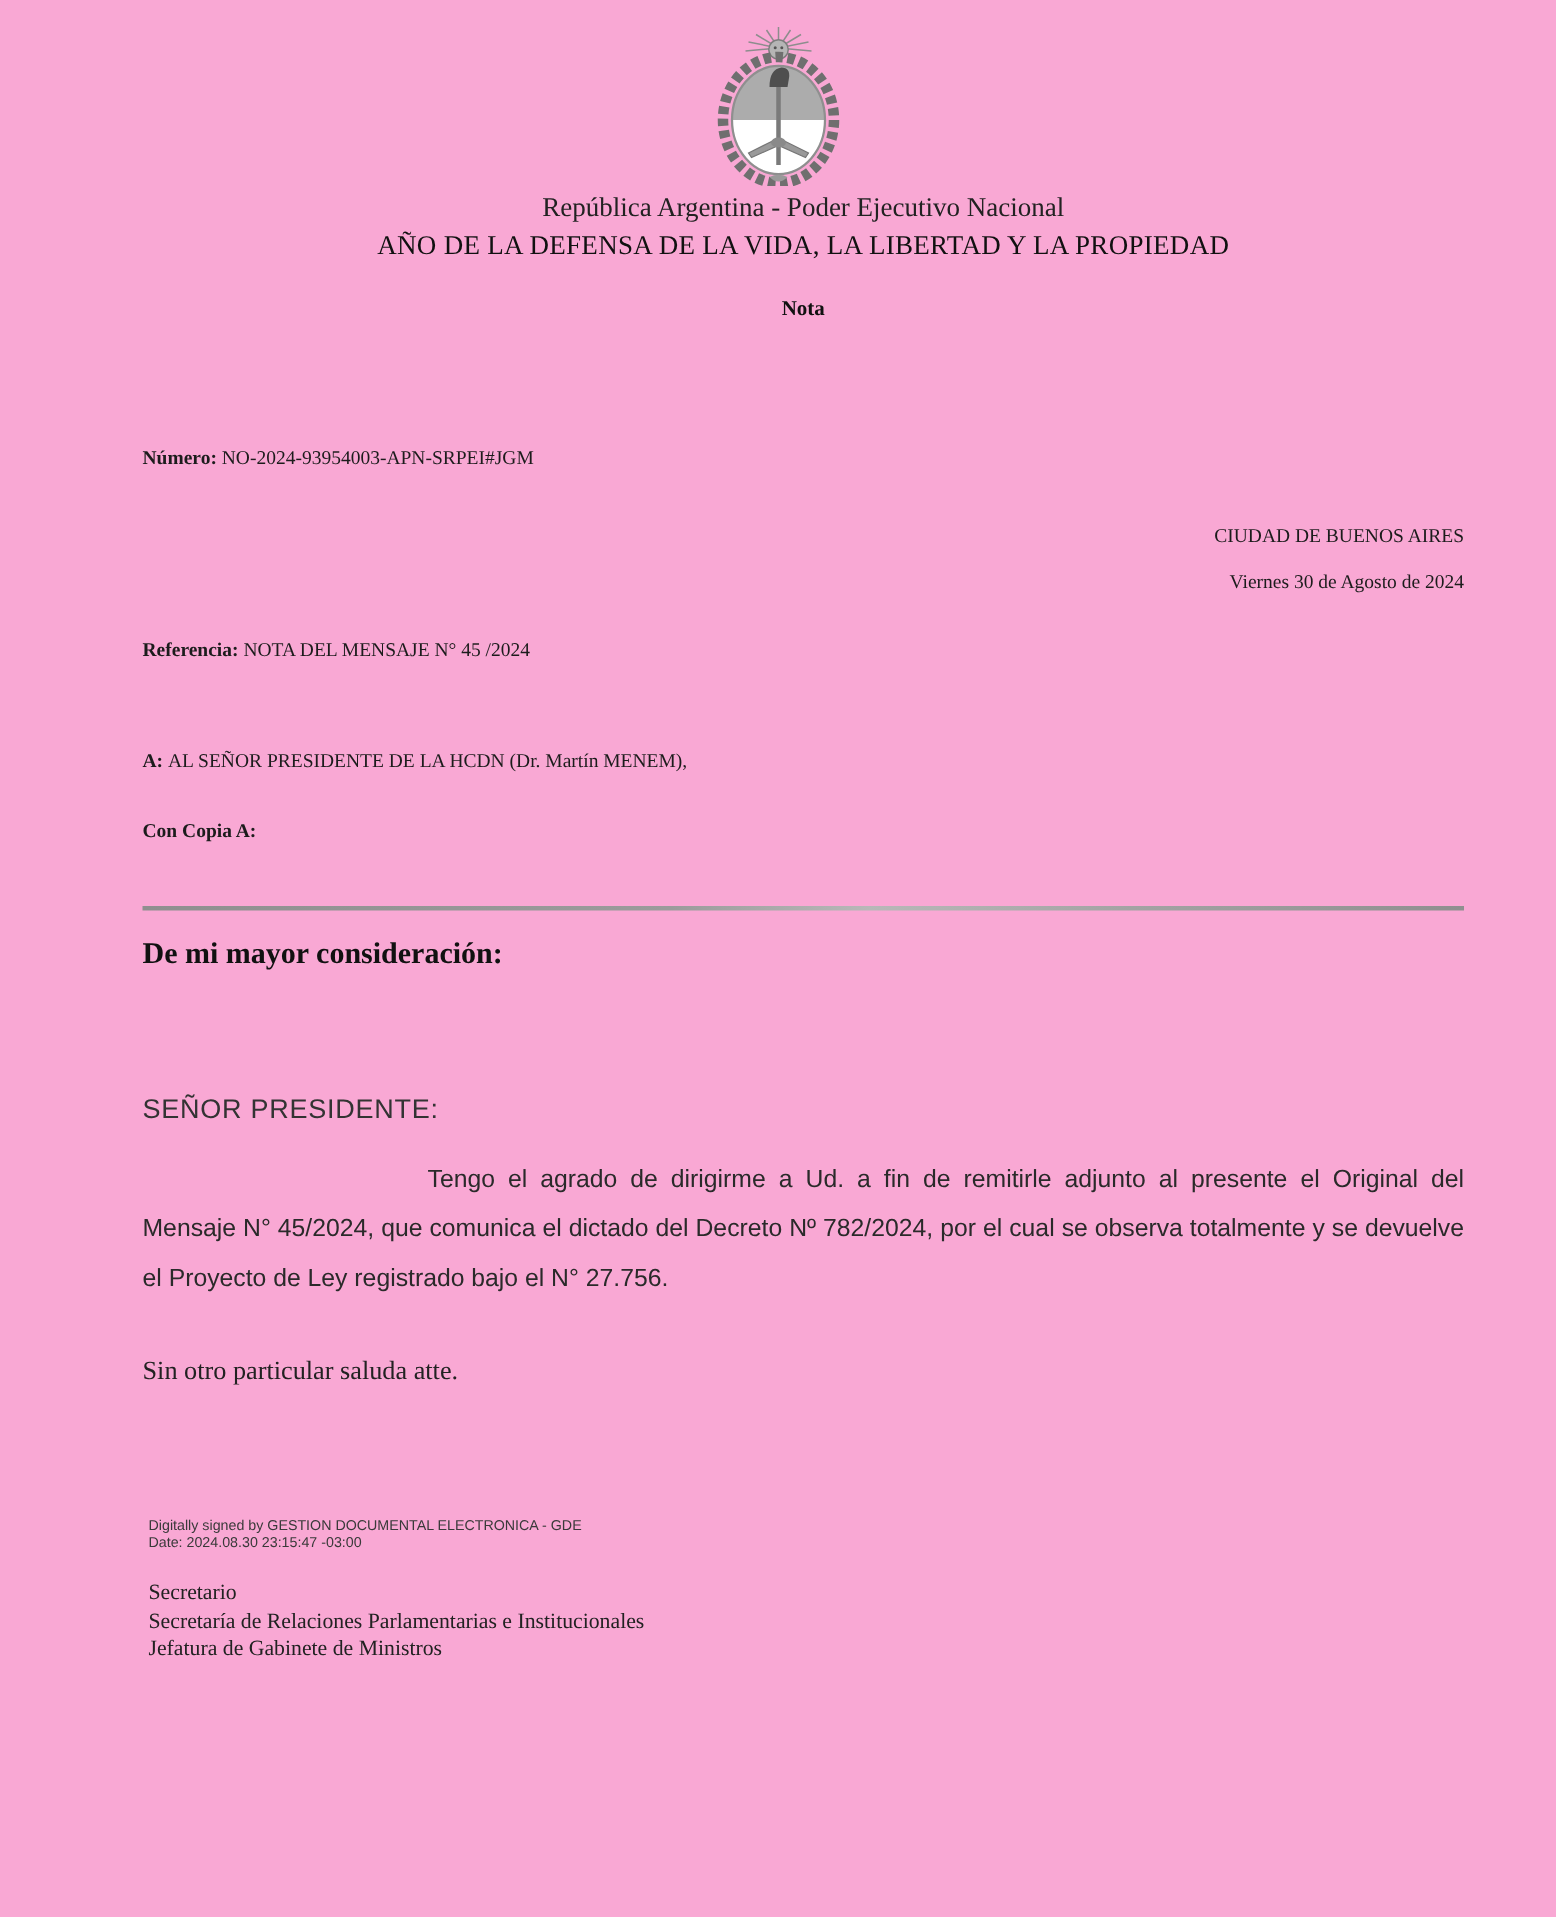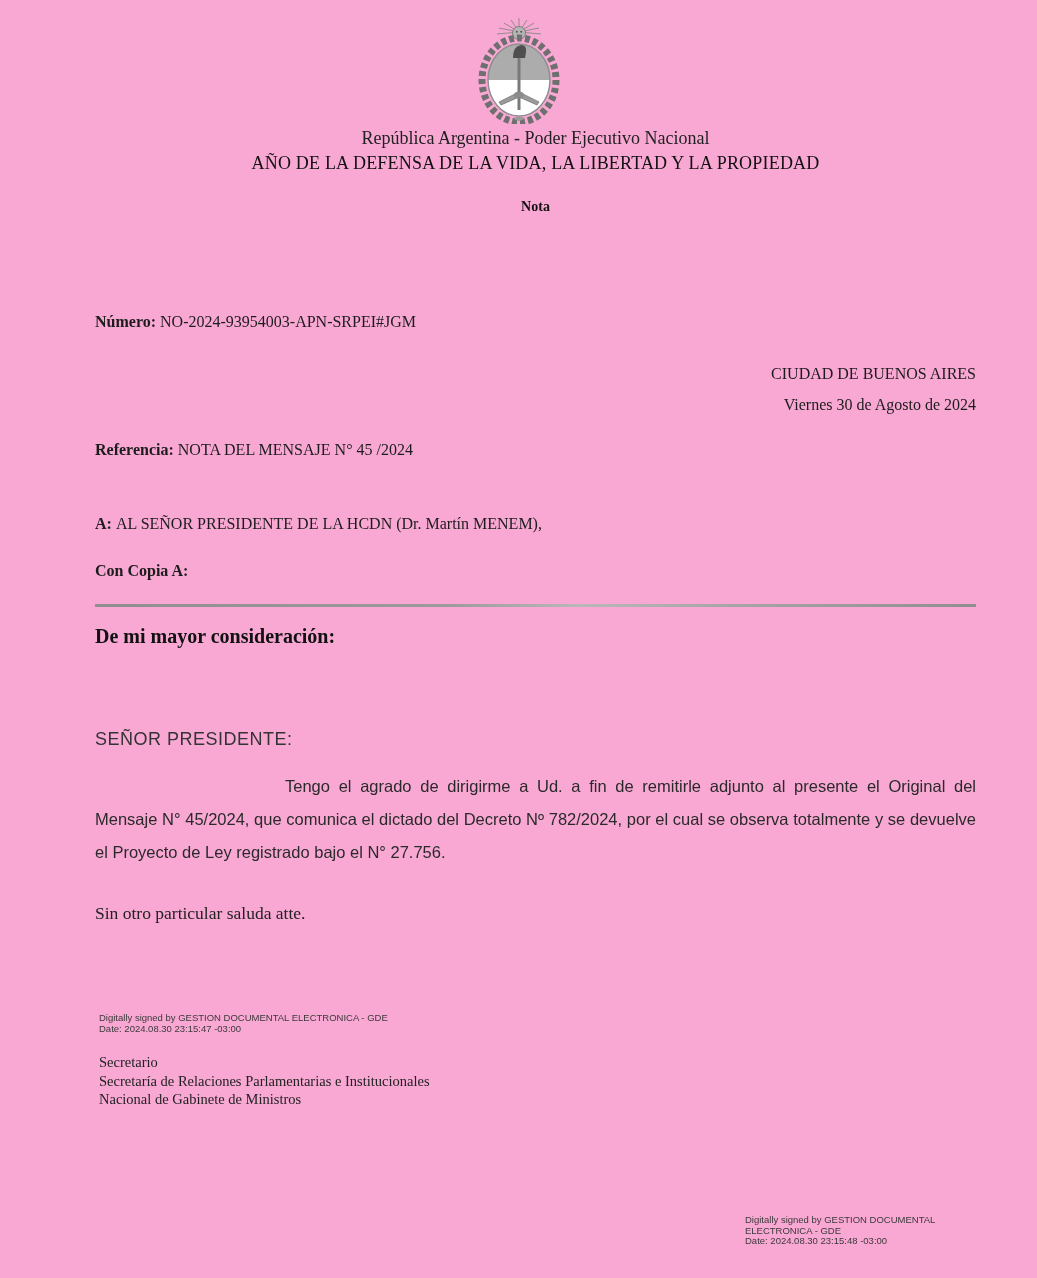--- a/index.html
+++ b/index.html
@@ -43,21 +43,21 @@
   }
   .doc-type{
     position:absolute;
     top:199px;
     width:100%;
     text-align:center;
     font-size:14px;
     font-weight:bold;
     color:#111;
   }
-  .row{position:absolute;width:100%;font-size:16px;margin-top:16px;}
+  .row{position:absolute;width:100%;font-size:13px;}
   .num-row{top:297px;}
   .city-row{top:349px;text-align:right;}
   .date-row{top:380px;text-align:right;}
   .ref-row{top:425px;}
   .to-row{top:499px;}
   .cc-row{top:546px;font-weight:bold;}
   .lbl{font-weight:bold;}
   .divider{
     position:absolute;
     top:604px;
@@ -204,23 +204,18 @@
     <div class="closing">Sin otro particular saluda atte.</div>
 
     <div class="sig-digital">
       <div>Digitally signed by GESTION DOCUMENTAL ELECTRONICA - GDE</div>
       <div>Date: 2024.08.30 23:15:47 -03:00</div>
     </div>
 
     <div class="sig-block">
       <div>Secretario</div>
       <div>Secretaría de Relaciones Parlamentarias e Institucionales</div>
-      <div>Nacional de Gabinete de Ministros</div>
+      <div>Jefatura de Gabinete de Ministros</div>
     </div>
   </div>
 
-  <div class="footer-sig">
-    <div>Digitally signed by GESTION DOCUMENTAL</div>
-    <div>ELECTRONICA - GDE</div>
-    <div>Date: 2024.08.30 23:15:48 -03:00</div>
-  </div>
 
 </div>
 
 </body></html>

